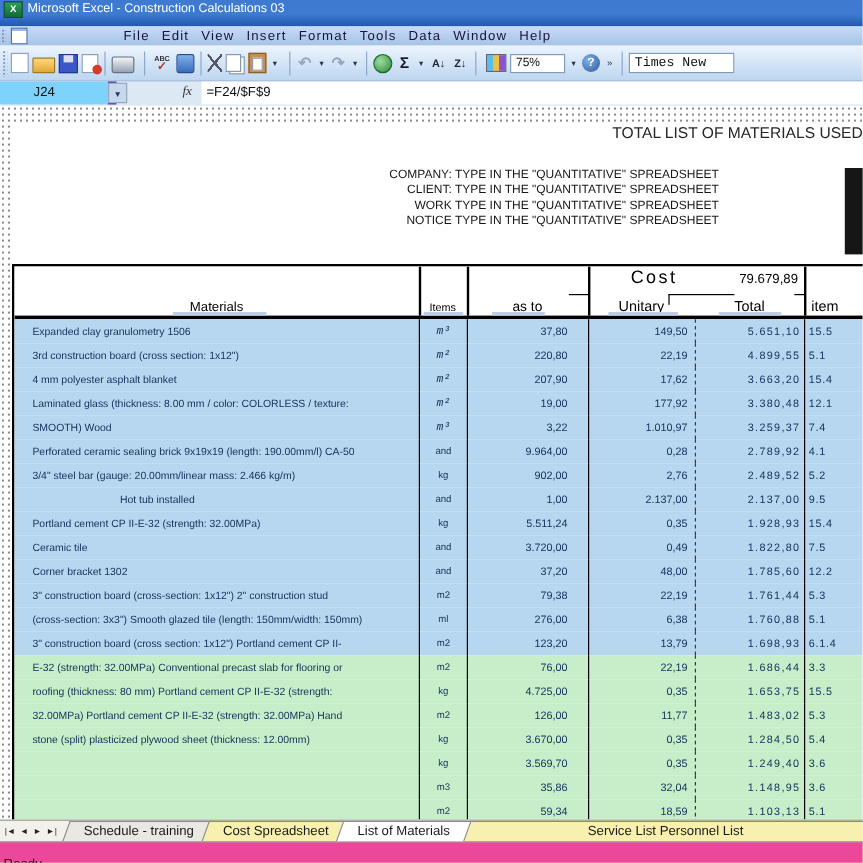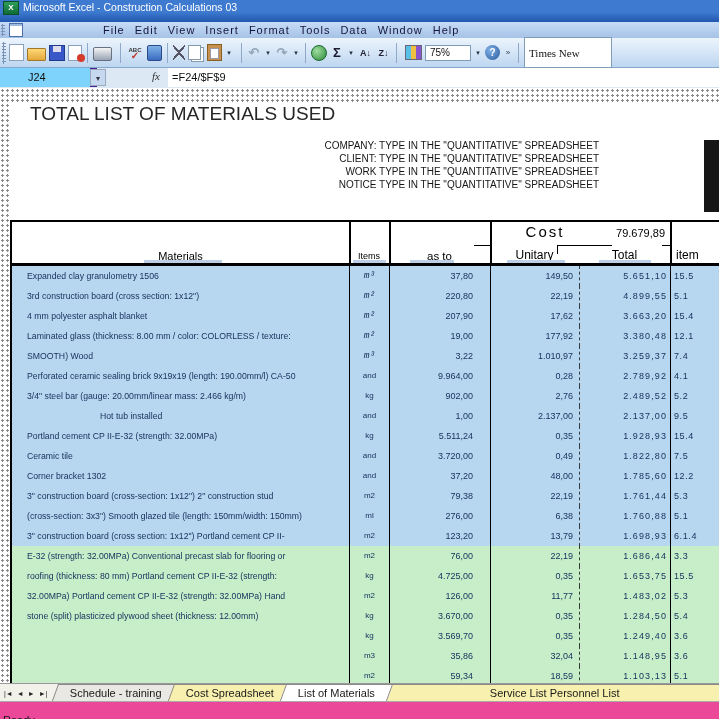--- a/index.html
+++ b/index.html
@@ -47,37 +47,37 @@
   .paste-icon{width:13px;height:15px;background:#c89050;border:1px solid #8a6020;position:relative}
   .paste-icon::after{content:"";position:absolute;left:2px;top:3px;width:7px;height:9px;background:#fff;border:1px solid #99a}
   .undo-icon,.redo-icon{font-size:13px;font-weight:bold;color:#93a7bd;width:14px}
   .hyperlink-icon{width:14px;height:14px;border-radius:50%;background:radial-gradient(circle at 35% 35%,#9fdd9f,#2a8a3a);border:1px solid #1a6a2a}
   .sum-icon{font-size:13px;font-weight:bold;color:#1a1a2e;width:14px}
   .sort-asc-icon,.sort-desc-icon{font-size:9px;font-weight:bold;color:#223;width:15px}
   .drawing-icon{width:15px;height:13px;border:1px solid #667;background:linear-gradient(90deg,#58c0e8 0 33%,#f0c040 33% 66%,#8855cc 66%)}
   .zoom-select{width:46px;height:16px;background:#fff;border:1px solid #7f9db9;font-size:10px;justify-content:flex-start;padding-left:4px;box-sizing:border-box}
   .help-icon{width:15px;height:15px;border-radius:50%;background:radial-gradient(circle at 35% 35%,#7fb0e8,#2a5a9a);color:#fff;font-size:10px;font-weight:bold}
   .toolbar-options-icon{width:10px;font-size:8px;color:#345}
-  .font-name-box{width:88px;height:31px;background:#fff;border:1px solid #7f9db9;font-size:11px;justify-content:flex-start;padding-left:4px;box-sizing:border-box;font-family:Liberation Serif, serif;overflow:hidden;white-space:nowrap}
+  .font-name-box{width:88px;height:17px;background:#fff;border:1px solid #7f9db9;font-size:11px;justify-content:flex-start;padding-left:4px;box-sizing:border-box;font-family:Liberation Mono, monospace;overflow:hidden;white-space:nowrap}
 
   
   .formulabar{position:absolute;left:0;top:68px;width:719px;height:20px;background:#dde8f5;border-bottom:1px solid #9aa8bb}
   .name-box{position:absolute;left:0;top:0;width:90px;height:19px;background:#7dd3fc;border-right:7px solid #4c1d95;
     font-size:11px;line-height:19px;text-indent:28px}
   .name-drop{position:absolute;left:90px;top:1px;width:16px;height:17px;background:#c6d8ef;border:1px solid #9ab;
     font-size:8px;text-align:center;line-height:17px;color:#334;box-sizing:border-box}
   .fx-label{position:absolute;left:152px;top:2px;font-size:11px;font-style:italic;color:#333;font-family:"Liberation Serif",serif}
   .formula-field{position:absolute;left:168px;top:0;right:0;height:19px;background:#fff;font-size:11px;line-height:19px;padding-left:4px}
 
   
   .sheet{position:absolute;left:0;top:88px;width:719px;height:595px;background:#fff}
   .dots{background-image:radial-gradient(#8a8a8a 1.1px,transparent 1.2px);background-size:5px 5px;background-color:#fff}
   .dot-top{position:absolute;left:0;top:0;width:719px;height:15px}
   .dot-left{position:absolute;left:0;top:15px;width:10px;height:580px}
-  .sheet-title{position:absolute;left:0;top:15px;width:719px;text-align:left;font-size:19px;color:#262626;padding-left:30px;box-sizing:border-box}
+  .sheet-title{position:absolute;left:0;top:15px;width:719px;text-align:right;font-size:13px;color:#262626;padding-left:30px;box-sizing:border-box}
   .info-block{position:absolute;top:52px;right:120px;text-align:right;font-size:10px;line-height:12.9px;color:#161616;white-space:nowrap}
   .black-bar{position:absolute;right:0;top:52px;width:15px;height:72px;background:#161616}
 
   
   .mtable{position:absolute;left:10px;top:132px;width:709px;height:463px;border-top:2px solid #000;border-left:2px solid #000;box-sizing:border-box;overflow:hidden}
   .thead{position:relative;height:41px;border-bottom:3px solid #000;background:#fff;color:#000}
   .hlabel{position:absolute;white-space:nowrap}
   .h-materials{left:0;width:337px;bottom:1px;text-align:center;font-size:11px}
   .h-items{left:337px;width:40px;bottom:2px;text-align:center;font-size:9px}
   .h-asto{left:377px;width:101px;bottom:1px;text-align:center;font-size:11.5px}

